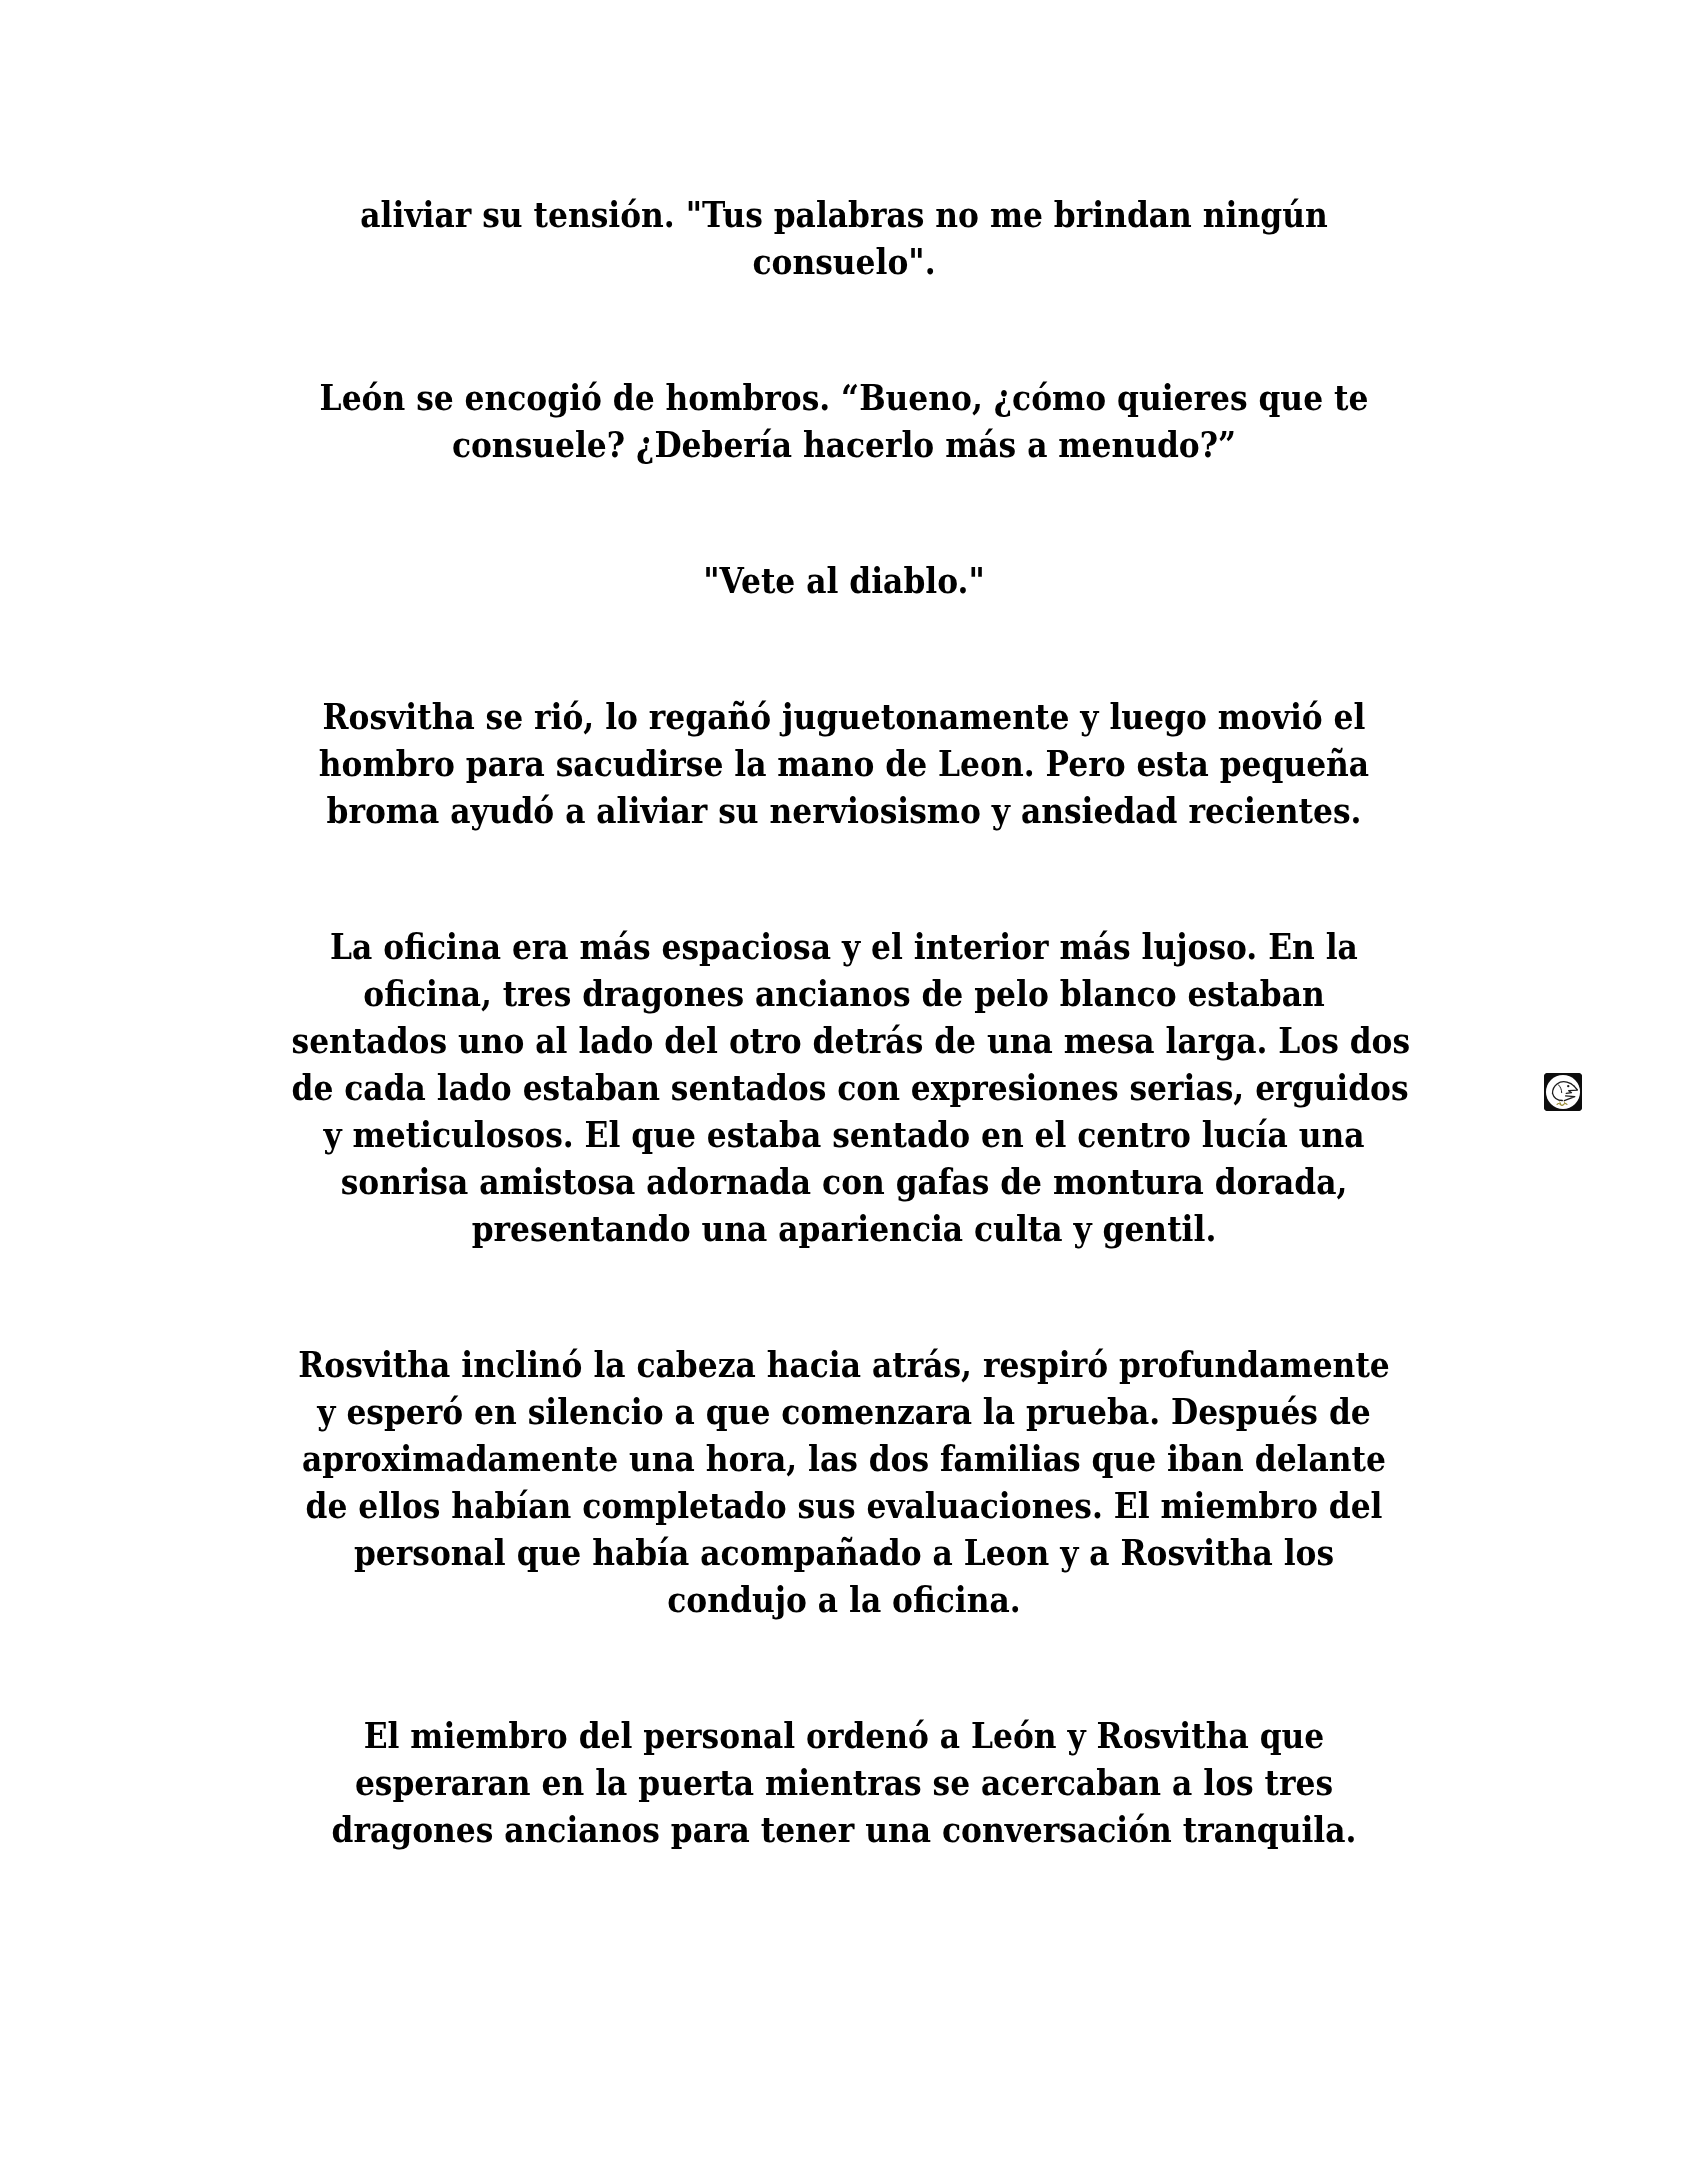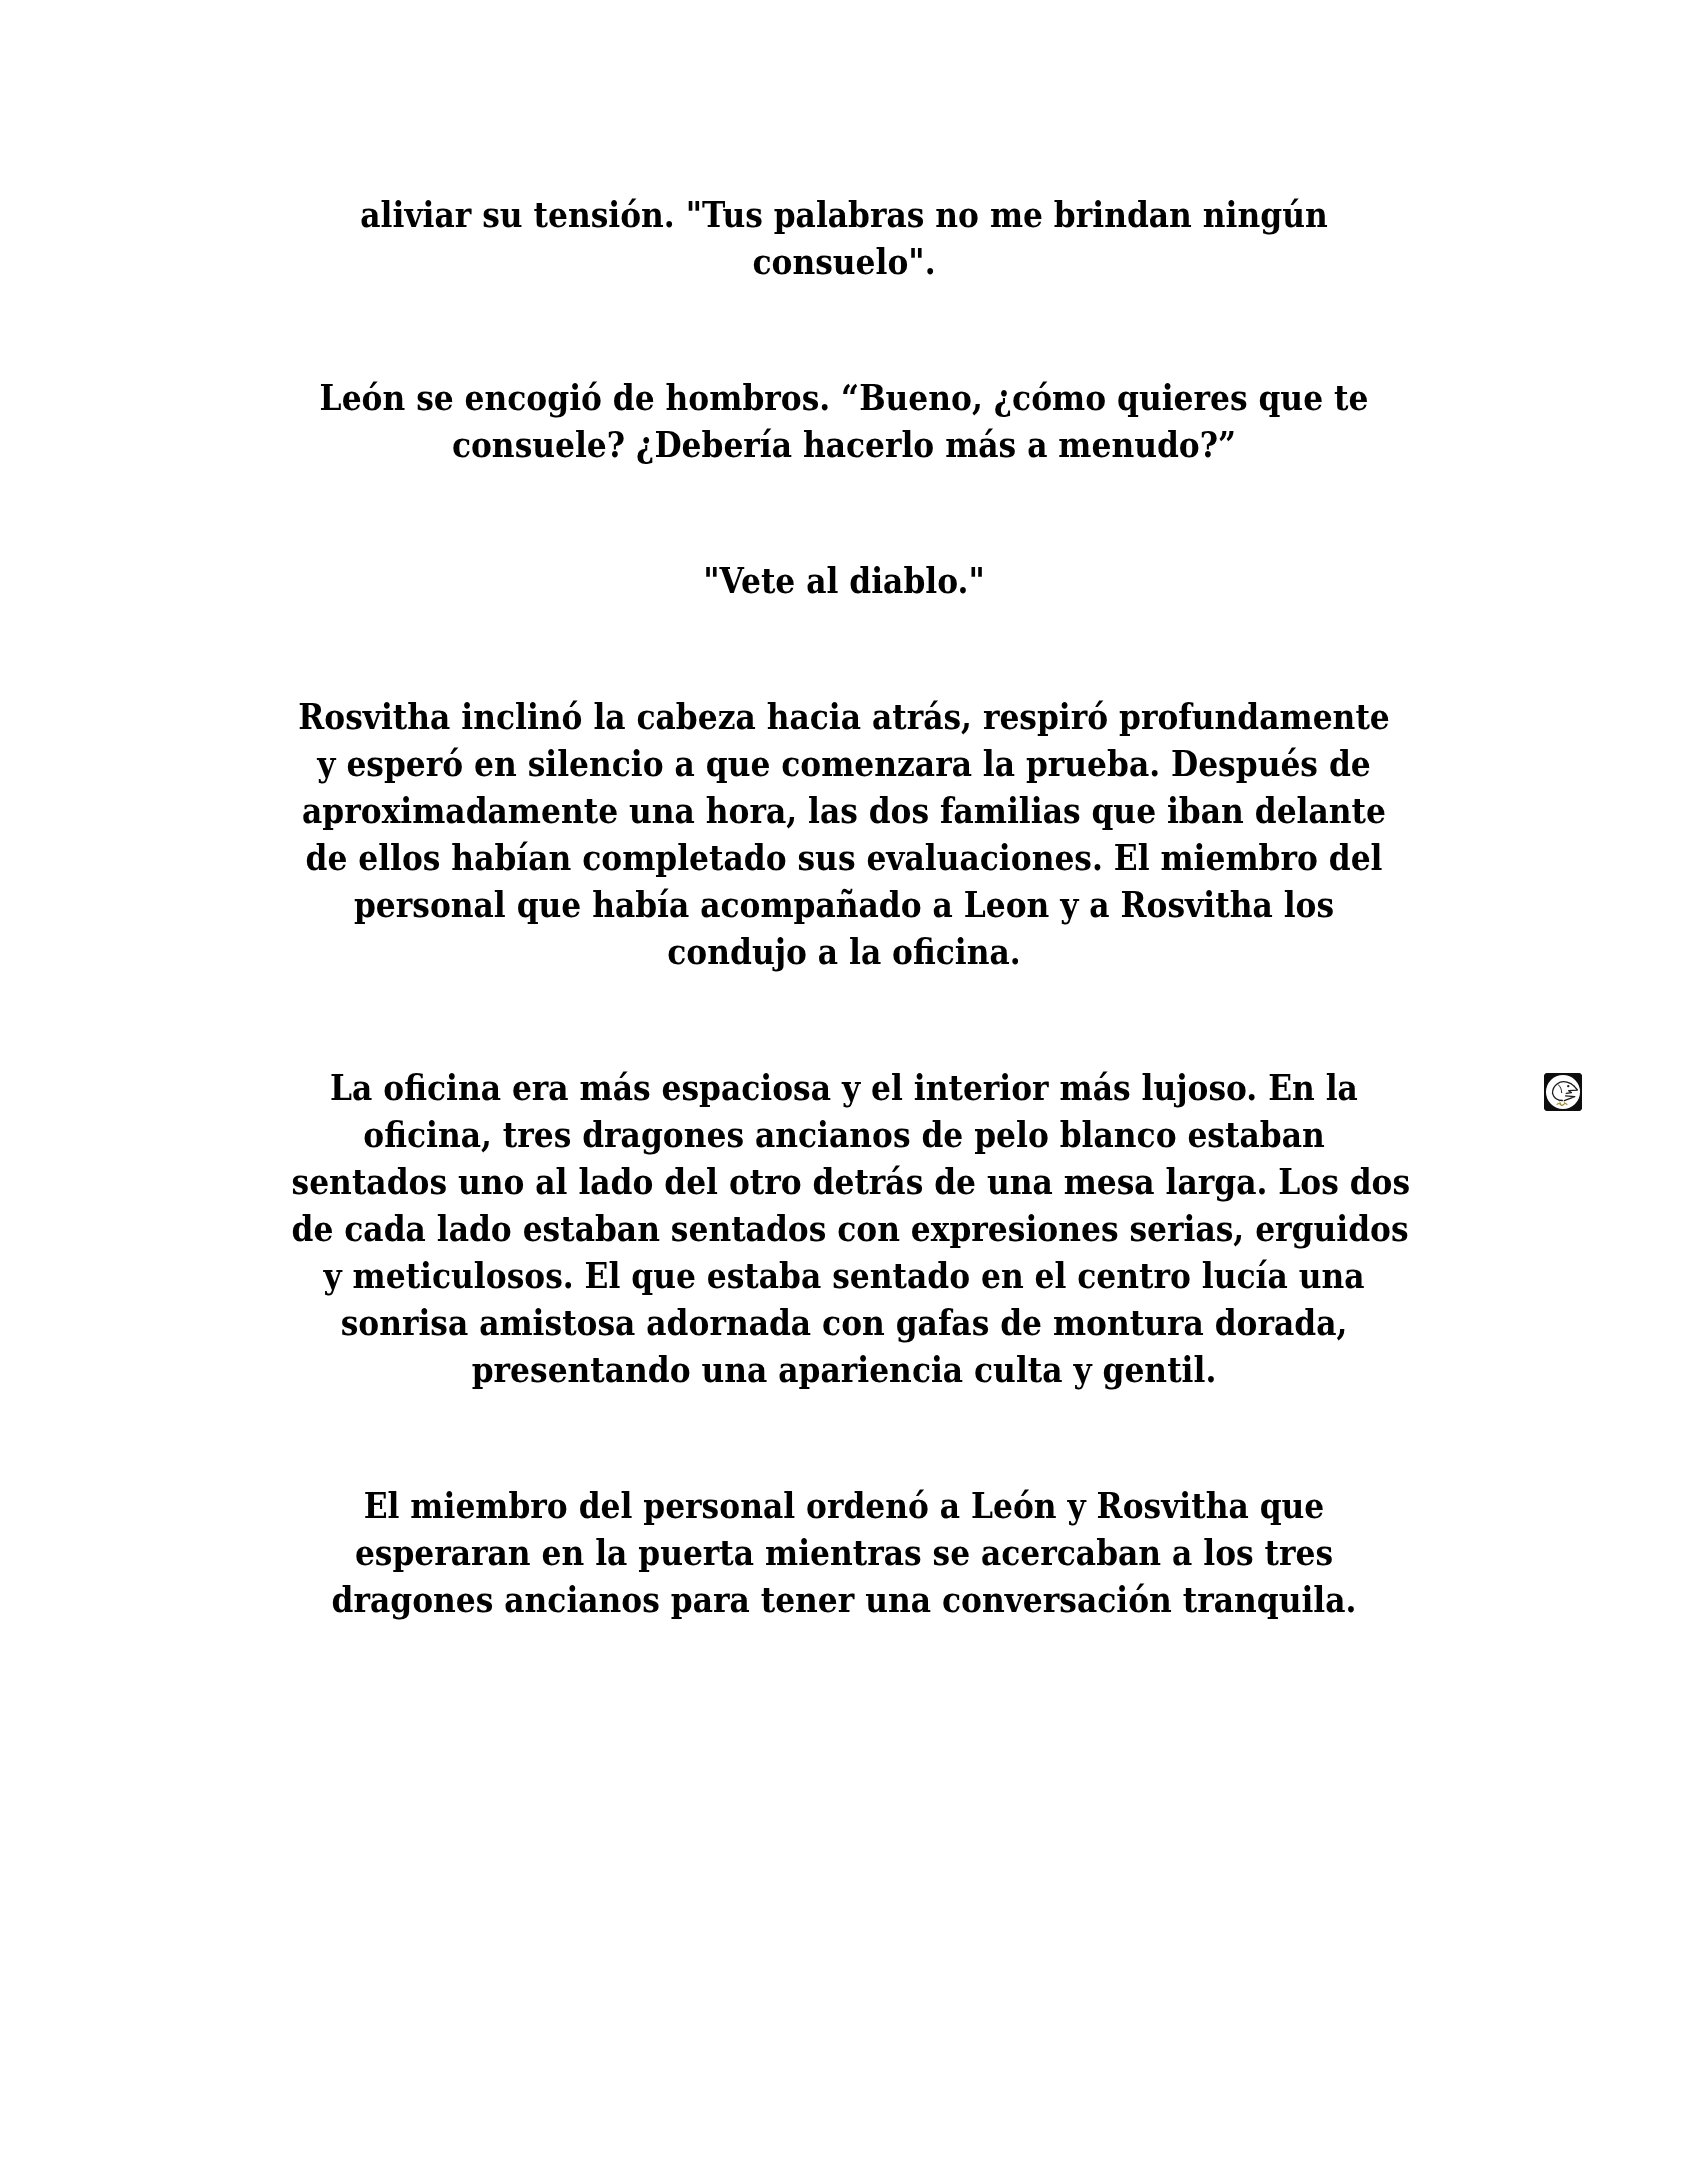--- a/index.html
+++ b/index.html
@@ -63,38 +63,43 @@
 
   <div class="para">
     <div class="line">León se encogió de hombros. “Bueno, ¿cómo quieres que te</div>
     <div class="line">consuele? ¿Debería hacerlo más a menudo?”</div>
   </div>
 
   <div class="para">
     <div class="line">"Vete al diablo."</div>
   </div>
 
-
   <div class="para">
-    <div class="line">Rosvitha inclinó la cabeza hacia atrás, respiró profundamente</div>
-    <div class="line">y esperó en silencio a que comenzara la prueba. Después de</div>
-    <div class="line">aproximadamente una hora, las dos familias que iban delante</div>
-    <div class="line">de ellos habían completado sus evaluaciones. El miembro del</div>
-    <div class="line">personal que había acompañado a Leon y a Rosvitha los</div>
-    <div class="line">condujo a la oficina.</div>
+    <div class="line">Rosvitha se rió, lo regañó juguetonamente y luego movió el</div>
+    <div class="line">hombro para sacudirse la mano de Leon. Pero esta pequeña</div>
+    <div class="line">broma ayudó a aliviar su nerviosismo y ansiedad recientes.</div>
   </div>
 
   <div class="para">
     <div class="line">La oficina era más espaciosa y el interior más lujoso. En la</div>
     <div class="line">oficina, tres dragones ancianos de pelo blanco estaban</div>
     <div class="line">sentados uno al lado del otro detrás de una mesa larga. Los dos</div>
     <div class="line">de cada lado estaban sentados con expresiones serias, erguidos</div>
     <div class="line">y meticulosos. El que estaba sentado en el centro lucía una</div>
     <div class="line">sonrisa amistosa adornada con gafas de montura dorada,</div>
     <div class="line">presentando una apariencia culta y gentil.</div>
+  </div>
+
+  <div class="para">
+    <div class="line">Rosvitha inclinó la cabeza hacia atrás, respiró profundamente</div>
+    <div class="line">y esperó en silencio a que comenzara la prueba. Después de</div>
+    <div class="line">aproximadamente una hora, las dos familias que iban delante</div>
+    <div class="line">de ellos habían completado sus evaluaciones. El miembro del</div>
+    <div class="line">personal que había acompañado a Leon y a Rosvitha los</div>
+    <div class="line">condujo a la oficina.</div>
   </div>
 
   <div class="para">
     <div class="line">El miembro del personal ordenó a León y Rosvitha que</div>
     <div class="line">esperaran en la puerta mientras se acercaban a los tres</div>
     <div class="line">dragones ancianos para tener una conversación tranquila.</div>
   </div>
 
 </div>
 

